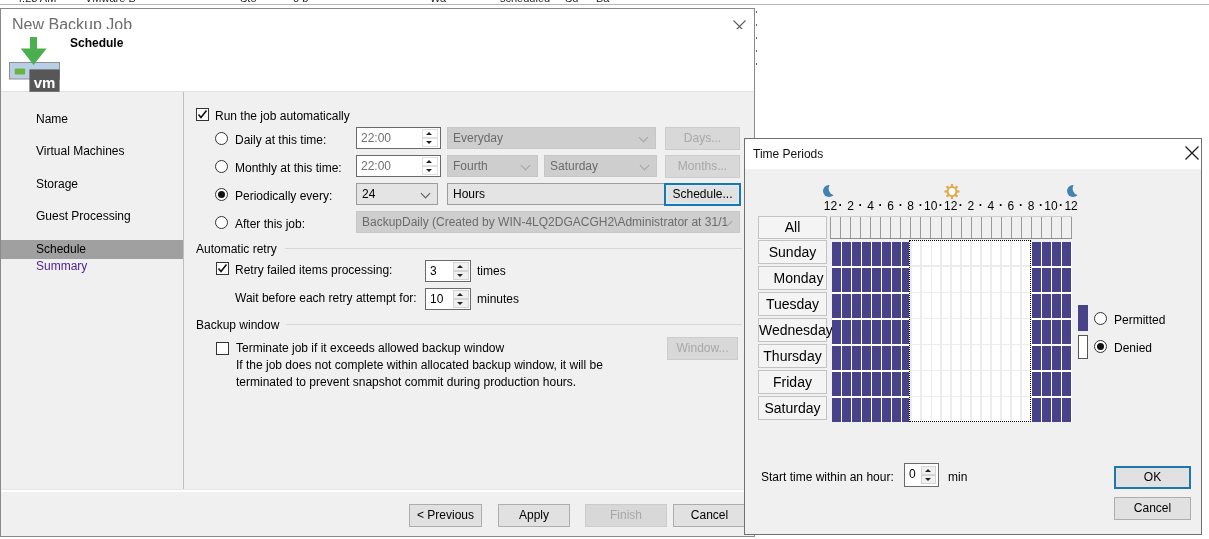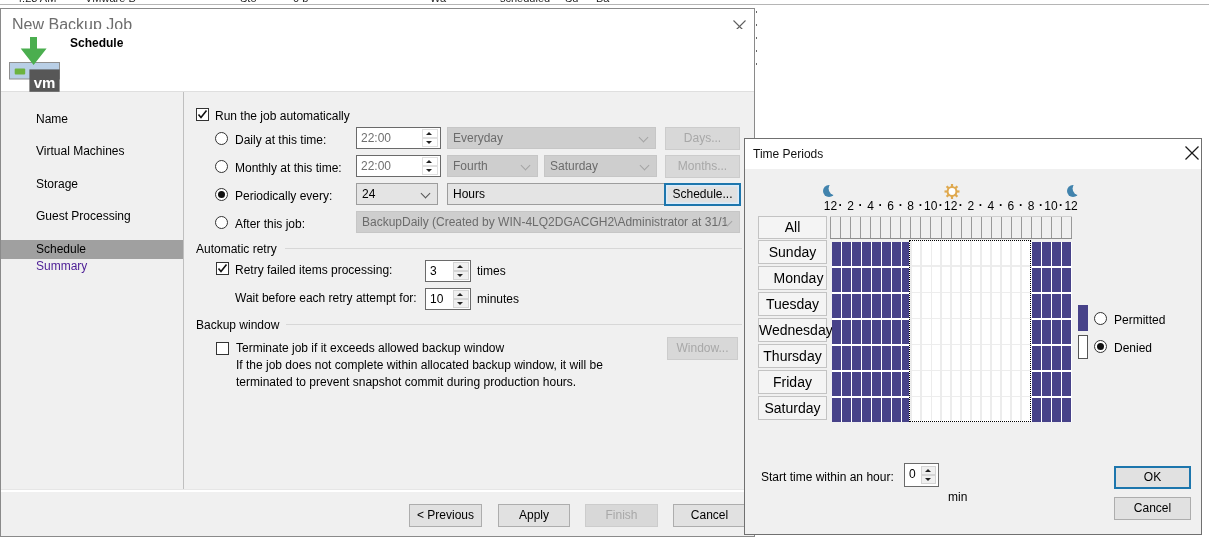--- a/index.html
+++ b/index.html
@@ -208,21 +208,21 @@
     <div class="grpline" style="left:285px; top:315px; width:456px;"></div>
     <div class="cb" style="left:215px; top:333px;"></div>
     <div class="lbl" style="left:235px; top:332px;">Terminate job if it exceeds allowed backup window</div>
     <div class="btn dis" style="left:666px; top:328px; width:71px;">Window...</div>
     <div class="lbl" style="left:235px; top:349px;">If the job does not complete within allocated backup window, it will be</div>
     <div class="lbl" style="left:235px; top:366px;">terminated to prevent snapshot commit during production hours.</div>
 
     <div class="abs" id="botline"></div>
     <div class="btn" style="left:408px; top:495px; width:73px;">&lt; Previous</div>
     <div class="btn" style="left:497px; top:495px; width:72px;">Apply</div>
-    <div class="btn dis" style="left:584px; top:495px; width:73px;">Finish</div>
+    <div class="btn dis" style="left:584px; top:495px; width:82px;">Finish</div>
     <div class="btn" style="left:672px; top:495px; width:73px;">Cancel</div>
   </div>
 
   <div class="abs" id="dlg2">
     <div class="abs titlebar"></div>
     <div class="abs title">Time Periods</div>
     <svg class="abs" style="left:440px; top:7px" width="14" height="14">
         <line x1="0.5" y1="0.5" x2="13.5" y2="13.5" stroke="#1a1a1a" stroke-width="1.2"></line>
         <line x1="13.5" y1="0.5" x2="0.5" y2="13.5" stroke="#1a1a1a" stroke-width="1.2"></line>
       </svg>
@@ -311,18 +311,18 @@
     <div class="lbl" style="left:16px; top:331px;">Start time within an hour:</div>
     <div class="spinbox" style="left:159px; top:324px; width:35px; height:24px;">
       <div class="sp-txt">0</div>
       <div style="position:absolute; right:2px; top:2px; width:15px; height:9px; background:#f0f0f0; border:1px solid #d5d5d5">
           <div class="tri-u" style="left:3px; top:1.5px"></div>
         </div>
       <div style="position:absolute; right:2px; bottom:2px; width:15px; height:9px; background:#f0f0f0; border:1px solid #d5d5d5">
           <div class="tri-d" style="left:3px; top:2px"></div>
         </div>
     </div>
-    <div class="lbl" style="left:203px; top:331px;margin-top:20px;">min</div>
+    <div class="lbl" style="left:203px; top:331px;">min</div>
 
     <div class="btn" id="ok2" style="left:369px; top:327px; width:77px;">OK</div>
     <div class="btn" style="left:369px; top:358px; width:77px;">Cancel</div>
   </div>
 </div>
 
 </body></html>

